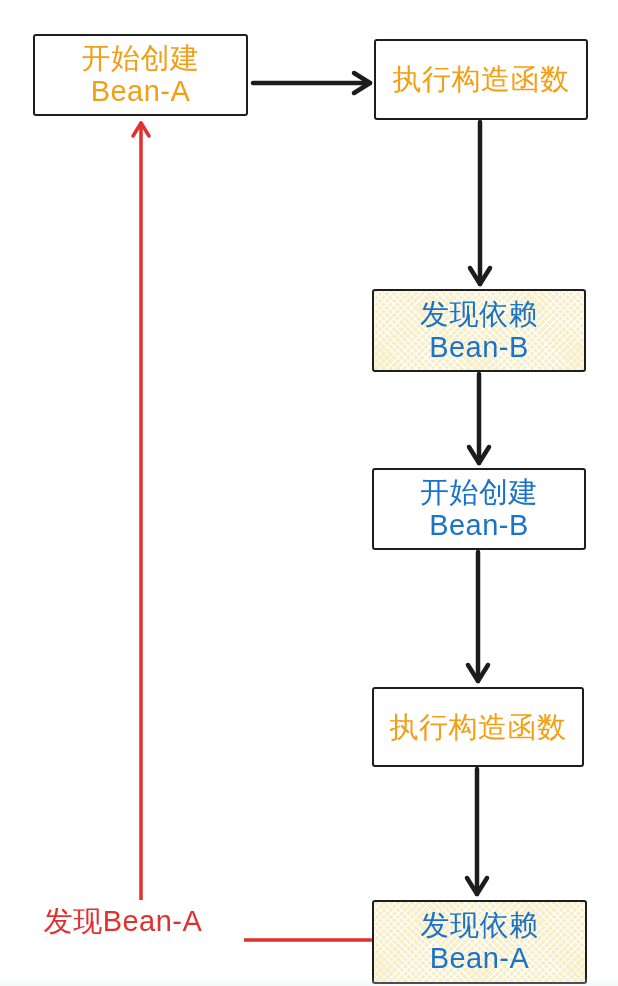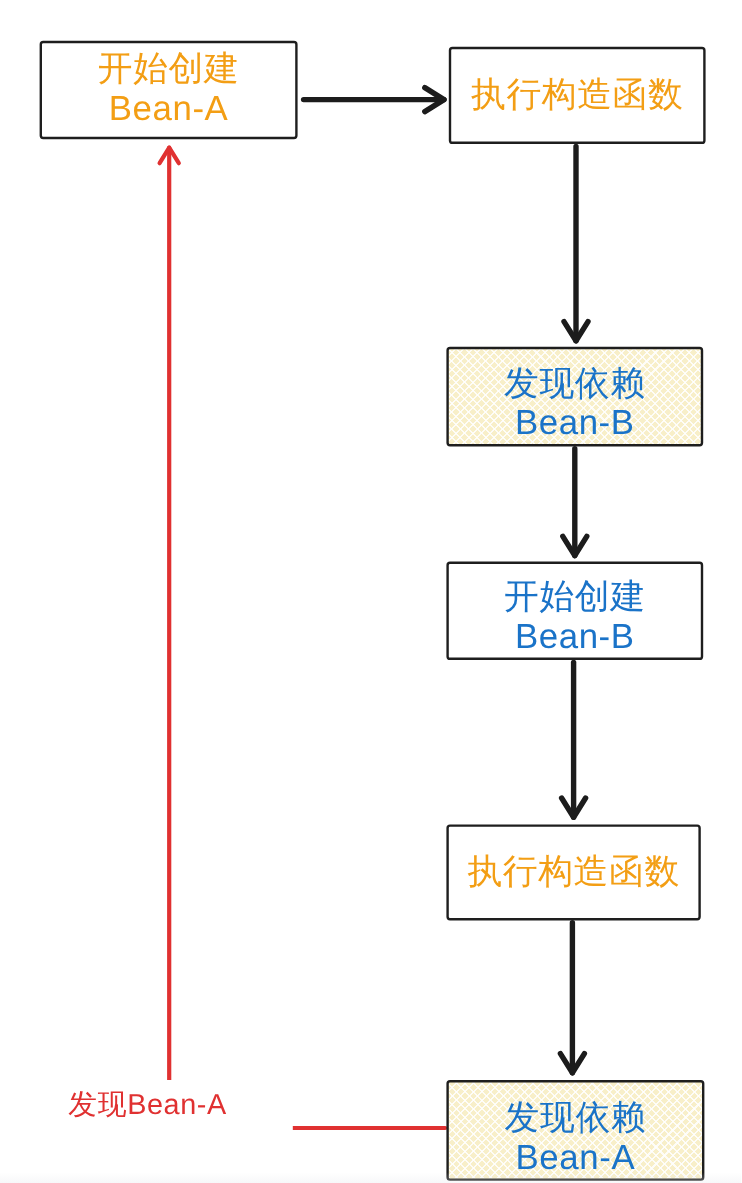--- a/index.html
+++ b/index.html
@@ -26,35 +26,35 @@
     font-weight:500;
     letter-spacing:0.5px;
   }
   .node.note{
     background:
       repeating-linear-gradient(45deg, rgba(255,255,255,0.85) 0 1.2px, rgba(255,255,255,0) 1.2px 5px),
       repeating-linear-gradient(-45deg, rgba(255,255,255,0.85) 0 1.2px, rgba(255,255,255,0) 1.2px 5px),
       var(--note-fill,#f8efc9);
   }
   .t-orange{color:var(--orange,#f39e14);}
-  .t-blue{color:var(--blue,#1a73c8);justify-content:flex-end;}
+  .t-blue{color:var(--blue,#1a73c8);}
   #node-1{left:33px; top:17px;  width:215px;height:82px;}
   #node-2{left:374px;top:22px;  width:214px;height:81px;}
   #node-3{left:372px;top:272px; width:214px;height:83px;}
   #node-4{left:372px;top:451px; width:214px;height:82px;}
   #node-5{left:372px;top:670px; width:212px;height:80px;}
   #node-6{left:372px;top:883px; width:215px;height:84px;}
   .error-note{
     position:absolute;
     left:2px;top:883px;width:242px;
     padding:3px 0 4px 0;
     background:#ffffff;
     text-align:center;
     color:var(--red,#e03131);
-    font-size:24px;
+    font-size:29px;
     line-height:36px;
     font-weight:500;
     letter-spacing:0.5px;
   }
   .bottom-fade{
     position:absolute;left:0;bottom:0;width:618px;height:26px;
     background:linear-gradient(to bottom, rgba(233,235,238,0) 0%, #e7e9ed 100%);
     pointer-events:none;
   }
 </style>

